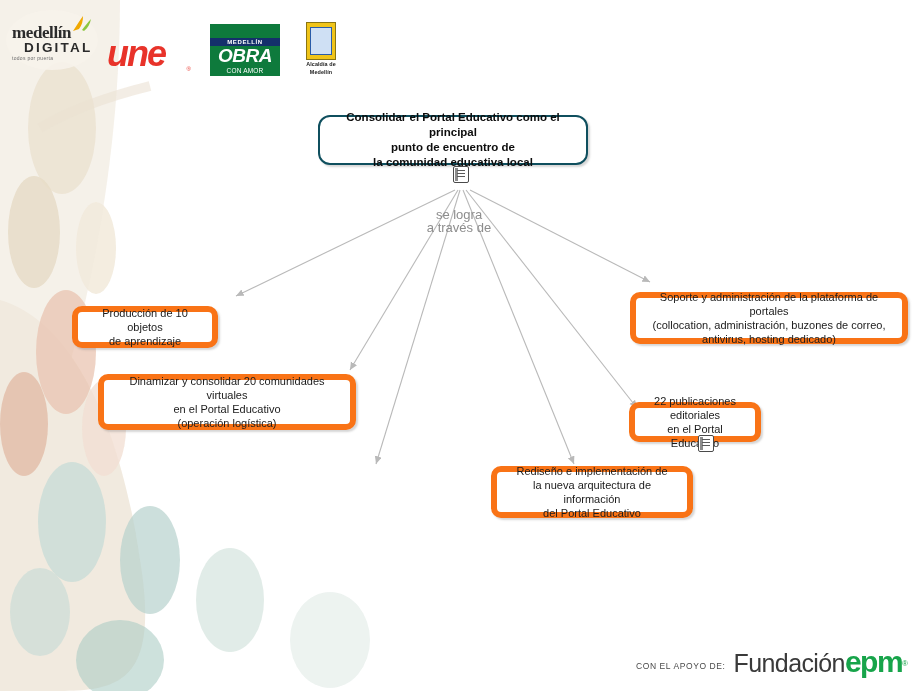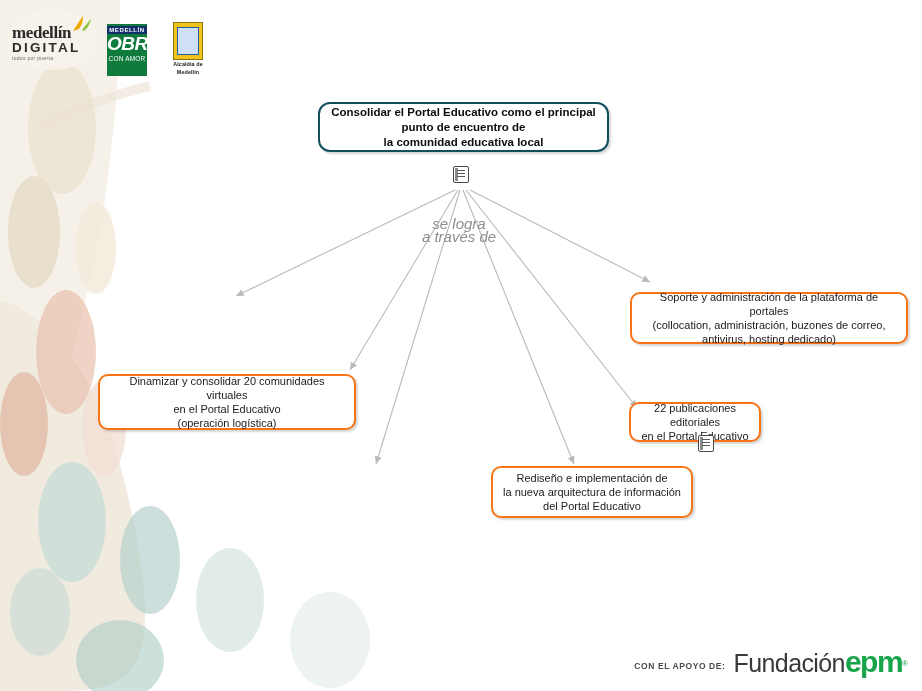--- a/index.html
+++ b/index.html
@@ -46,20 +46,21 @@
     letter-spacing: -0.4px;
     line-height: 17px;
   }
   .logo-medellin .md-digital {
     font-family: "Liberation Sans", sans-serif;
     font-size: 13.5px;
     font-weight: bold;
     color: #2b2b2b;
     letter-spacing: 2.2px;
     line-height: 14px;
+    margin-left: 12px;
   }
   .logo-medellin .md-tag {
     font-family: "Liberation Sans", sans-serif;
     font-size: 5px;
     color: #6b6b6b;
     letter-spacing: 0.3px;
     line-height: 7px;
   }
   .md-bird {
     position: absolute;
@@ -80,25 +81,25 @@
   }
   .une-reg {
     position: absolute;
     right: 2px; bottom: 4px;
     font-size: 6px;
     color: #e8332a;
   }
 
   
   .logo-obra {
-    width: 40px; height: 52px;
+    width: 70px; height: 52px;
     background: #0e7a3c;
     color: #ffffff;
     text-align: center;
-    padding-top: 2px;
+    padding-top: 14px;
     box-sizing: border-box;
   }
   .obra-top {
     font-size: 6px;
     font-weight: bold;
     background: #14306b;
     color: #ffffff;
     letter-spacing: 0.6px;
     line-height: 8px;
   }
@@ -143,21 +144,21 @@
   #edges {
     position: absolute;
     left: 0; top: 0;
     width: 922px; height: 691px;
     z-index: 2;
   }
 
   .node {
     position: absolute;
     box-sizing: border-box;
-    border: 2px solid #f97316;
+    border: 6px solid #f97316;
     border-radius: 10px;
     background: #ffffff;
     color: #1b1b1b;
     font-size: 11px;
     line-height: 14px;
     text-align: center;
     display: flex;
     align-items: center;
     justify-content: center;
     padding: 4px 8px;
@@ -193,42 +194,40 @@
   }
   .note-icon .spine {
     position: absolute;
     left: 1px; top: 1px; bottom: 1px;
     width: 3px;
     background: #8d8d8d;
   }
 
   .edge-label {
     position: absolute;
-    font-style: italic;
-    font-size: 15px;
+    font-size: 13px;
     line-height: 13px;
     color: #8d8d8d;
     text-align: center;
     z-index: 3;
     white-space: pre-line;
-    margin-top: 9px;
   }
 
   
   #footer-credit {
     position: absolute;
     right: 14px; bottom: 14px;
     display: flex;
     align-items: flex-end;
     gap: 8px;
     z-index: 5;
   }
   .credit-text {
     font-size: 8.5px;
-    font-weight: bold;
+    font-weight: normal;
     color: #4a4a4a;
     letter-spacing: 0.6px;
     padding-bottom: 6px;
     text-align: right;
   }
   .fepm-fundacion {
     font-size: 25px;
     color: #3a3a3a;
     font-family: "Liberation Sans", sans-serif;
     letter-spacing: -0.6px;
@@ -274,20 +273,24 @@
     <div class="logo logo-medellin">
       <svg class="md-bird" viewBox="0 0 22 20">
         <path d="M3,16 C7,10 10,5 13,1 C13,6 12,10 9,14 Z" fill="#f0a800"></path>
         <path d="M12,15 C15,11 18,7 21,4 C20,9 18,13 14,16 Z" fill="#8cc63f"></path>
       </svg>
       <div class="md-word">medellín</div>
       <div class="md-digital">DIGITAL</div>
       <div class="md-tag">todos por puerta</div>
     </div>
 
+    <div class="logo logo-une">
+      <div class="une-text">une</div>
+      <div class="une-reg">®</div>
+    </div>
 
     <div class="logo logo-obra">
       <div class="obra-top">MEDELLÍN</div>
       <div class="obra-main">OBRA</div>
       <div class="obra-sub">CON AMOR</div>
     </div>
 
     <div class="logo logo-alcaldia">
       <div class="alc-shield"></div>
       <div class="alc-text">Alcaldía de Medellín</div>
@@ -303,39 +306,43 @@
     <g stroke="#b9b9b9" stroke-width="1.1" fill="none" marker-end="url(#arrow)">
       <path d="M470,190 L650,282"></path>
       <path d="M455,190 L236,296"></path>
       <path d="M458,190 L350,370"></path>
       <path d="M466,190 L637,408"></path>
       <path d="M460,190 L376,464"></path>
       <path d="M463,190 L574,464"></path>
     </g>
   </svg>
 
-  <div class="node root" style="left:318px; top:102px; width:291px; height:50px;">
+  <div class="node root" style="left:318px; top:115px; width:270px; height:50px;">
     <div class="node-text">Consolidar el Portal Educativo como el principal
 punto de encuentro de
 la comunidad educativa local</div>
   </div>
   <div class="note-icon" style="left:453px; top:166px;">
     <div class="spine"></div>
       <div class="lines"></div>
   </div>
 
   <div class="edge-label" style="left:404px; top:208px; width:110px;">se logra
 a través de</div>
 
   <div class="node" style="left:630px; top:292px; width:278px; height:52px;">
     <div class="node-text">Soporte y administración de la plataforma de portales
 (collocation, administración, buzones de correo,
 antivirus, hosting dedicado)</div>
   </div>
 
+  <div class="node" style="left:72px; top:306px; width:146px; height:42px;">
+    <div class="node-text">Producción de 10 objetos
+de aprendizaje</div>
+  </div>
 
   <div class="node" style="left:98px; top:374px; width:258px; height:56px;">
     <div class="node-text">Dinamizar y consolidar 20  comunidades virtuales
 en el Portal Educativo
 (operación logística)</div>
   </div>
 
   <div class="node" style="left:629px; top:402px; width:132px; height:40px;">
     <div class="node-text">22 publicaciones editoriales
 en el Portal Educativo</div>

